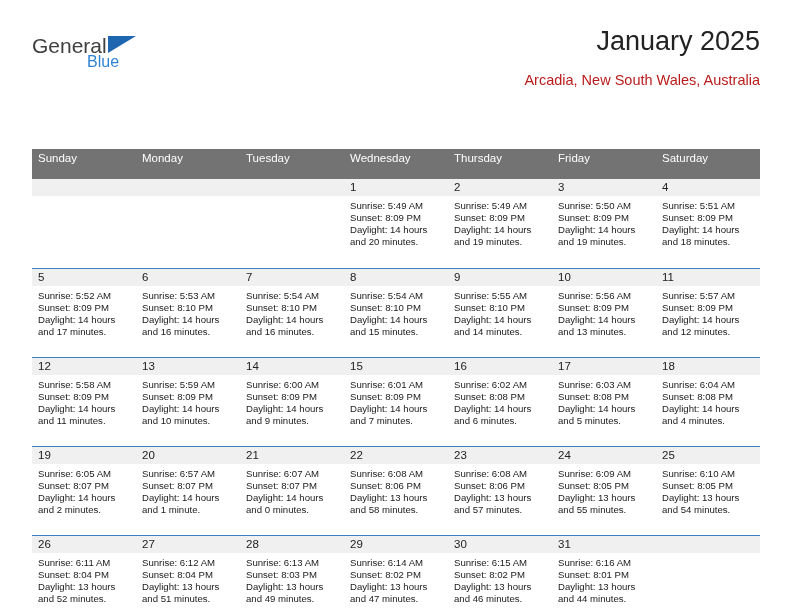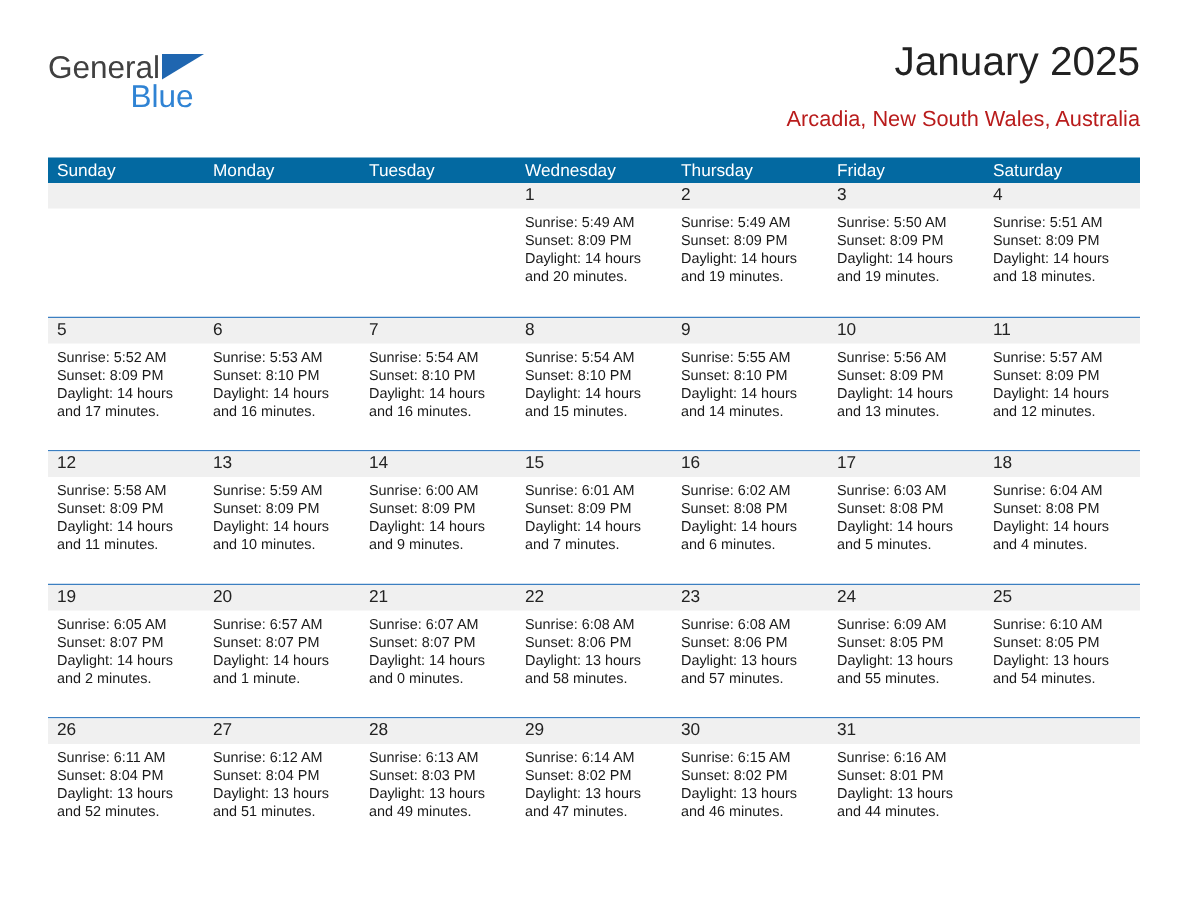--- a/index.html
+++ b/index.html
@@ -51,21 +51,21 @@
     top: 2px;
     width: 0;
     height: 0;
     border-left: 28px solid #1f66b0;
     border-bottom: 17px solid transparent;
   }
   .logo-blue {
     position: absolute;
     left: 55px;
     top: 19px;
-    font-size: 21px;
+    font-size: 16px;
     color: #2f83d4;
     font-family: "Liberation Sans", sans-serif;
   }
   .title {
     position: absolute;
     right: 0;
     top: 0;
     font-size: 27px;
     color: #222222;
     text-align: right;
@@ -84,22 +84,23 @@
 
   
   .calendar {
     position: absolute;
     left: 32px;
     top: 105px;
     width: 728px;
   }
   .weekdays {
     display: flex;
-    background: #0369a1;
-    height: 17px;
+    background: #737373;
+    height: 30px;
+    margin-top: 44px;
   }
   .weekday {
     flex: 1 1 0;
     color: #ffffff;
     font-size: 11.5px;
     line-height: 19px;
     padding-left: 6px;
     box-sizing: border-box;
     white-space: nowrap;
   }

